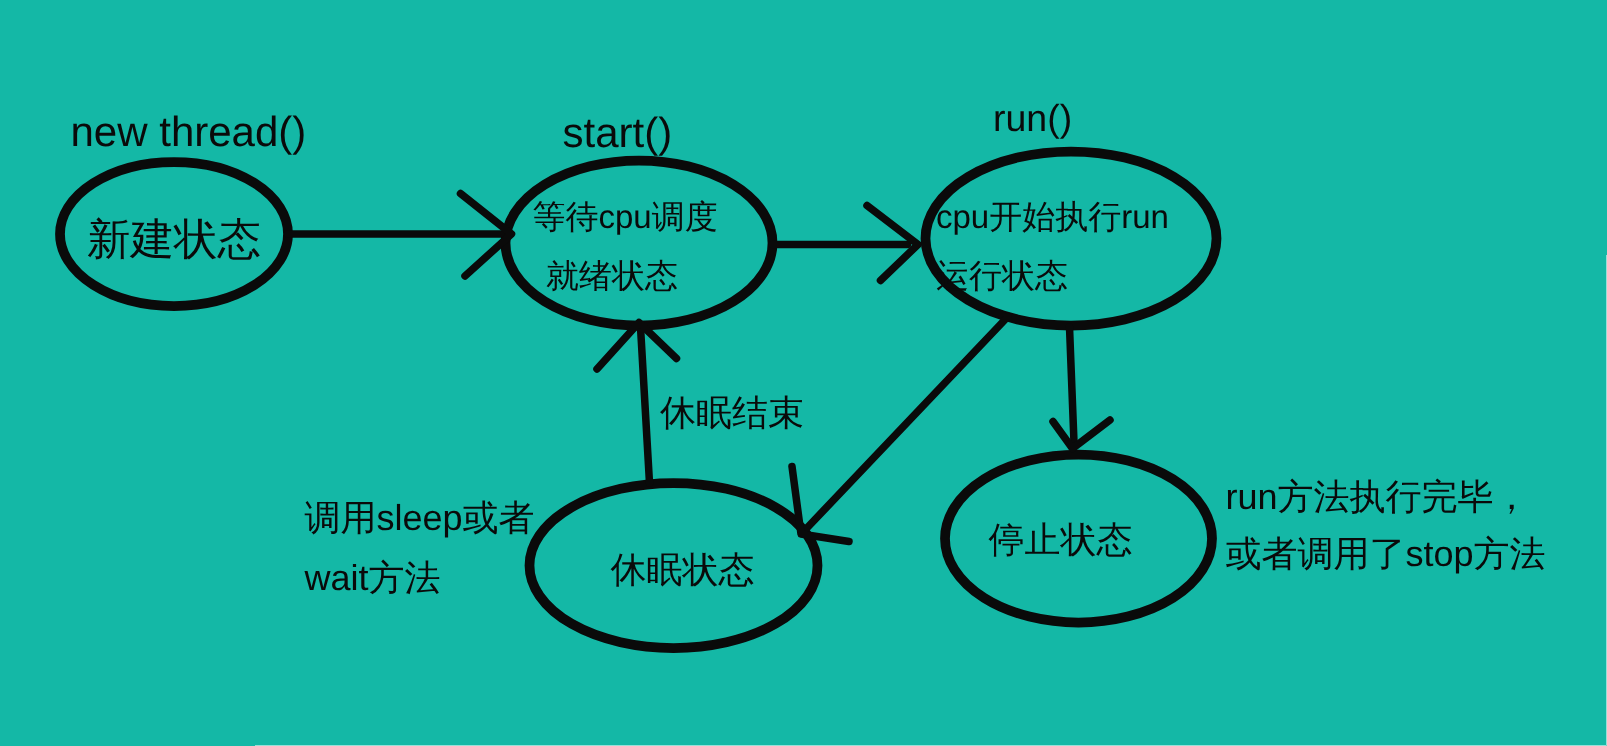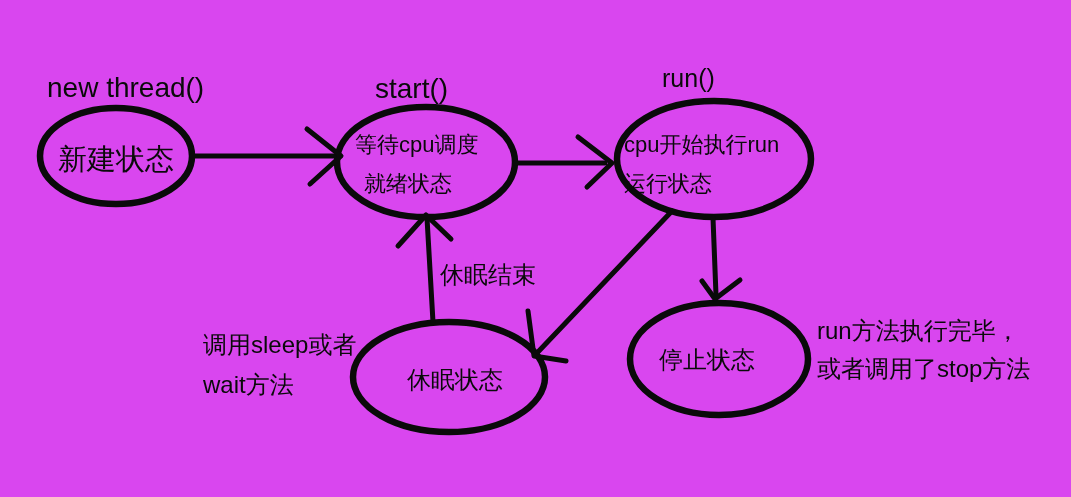--- a/index.html
+++ b/index.html
@@ -5,21 +5,21 @@
   html, body {
     margin: 0;
     padding: 0;
     background: #ffffff;
     font-family: "Liberation Sans", "DejaVu Sans", sans-serif;
   }
   .stage {
     position: relative;
     width: 1071px;
     height: 497px;
-    background: #d946ef;
+    background: #14b8a6;
     overflow: hidden;
   }
   svg text {
     fill: #0a0a0a;
     font-family: "Liberation Sans", "DejaVu Sans", sans-serif;
   }
   .node-ellipse {
     fill: none;
     stroke: #0a0a0a;
     stroke-width: 6.5;

